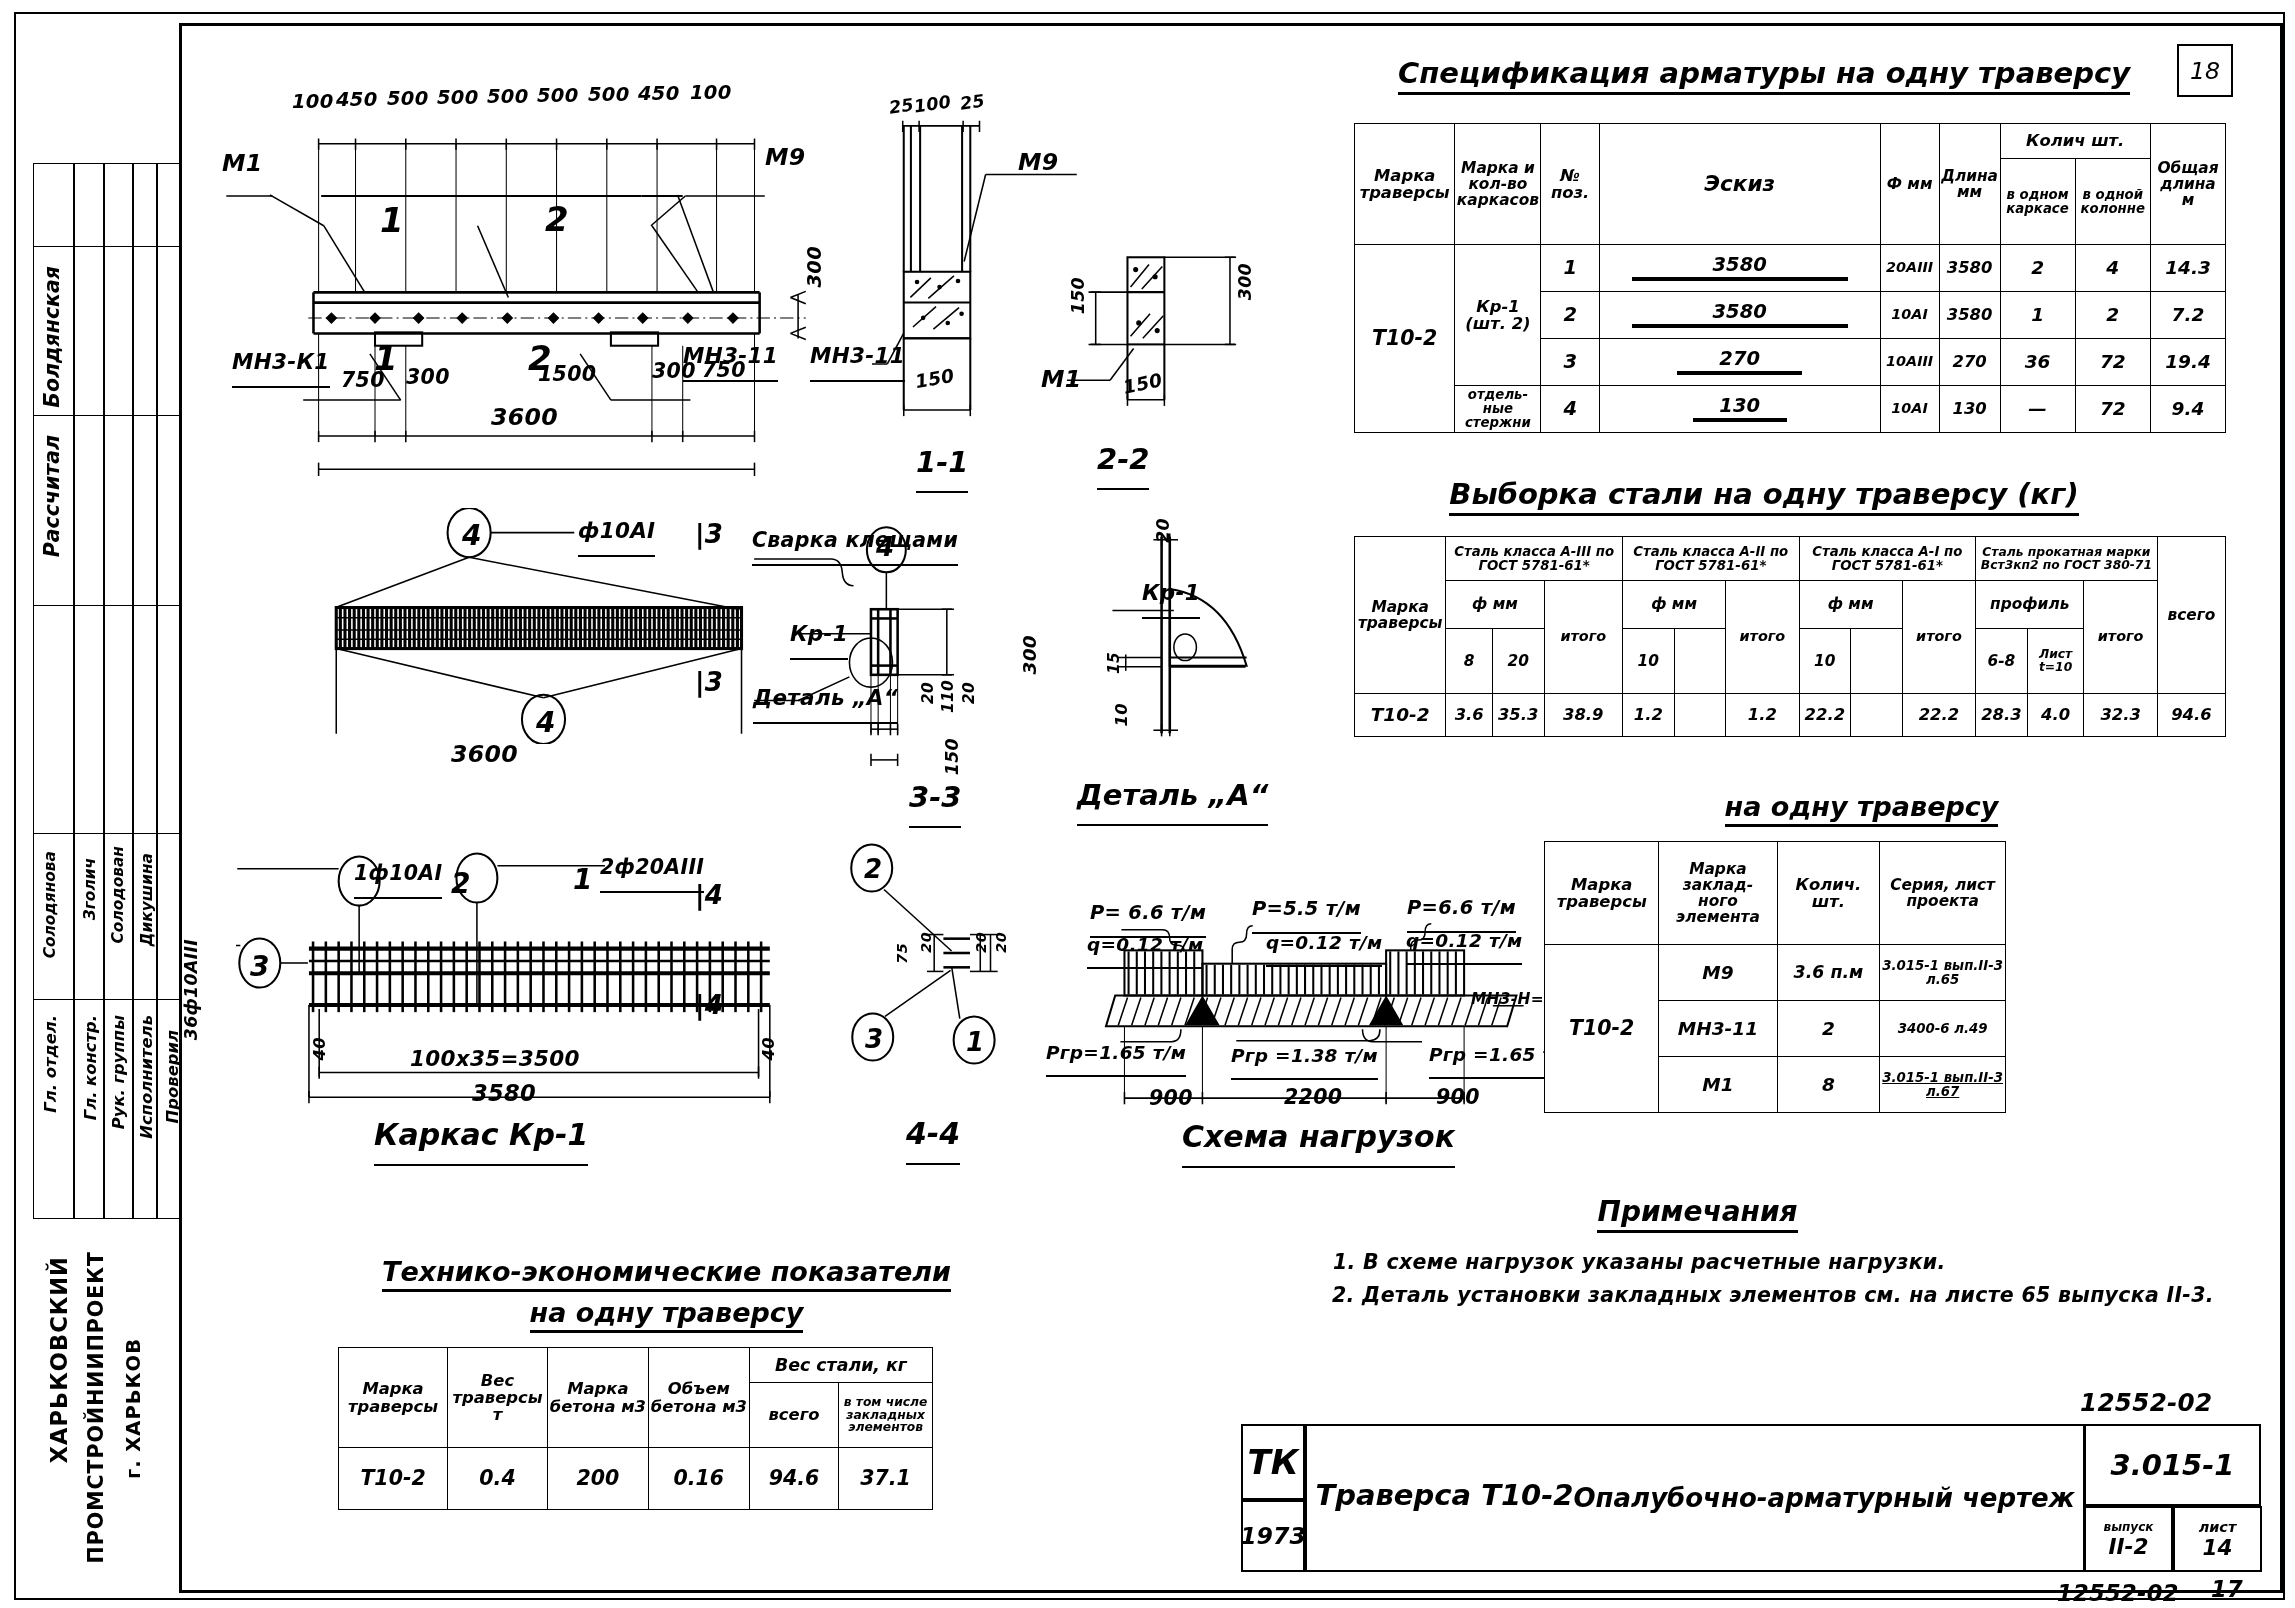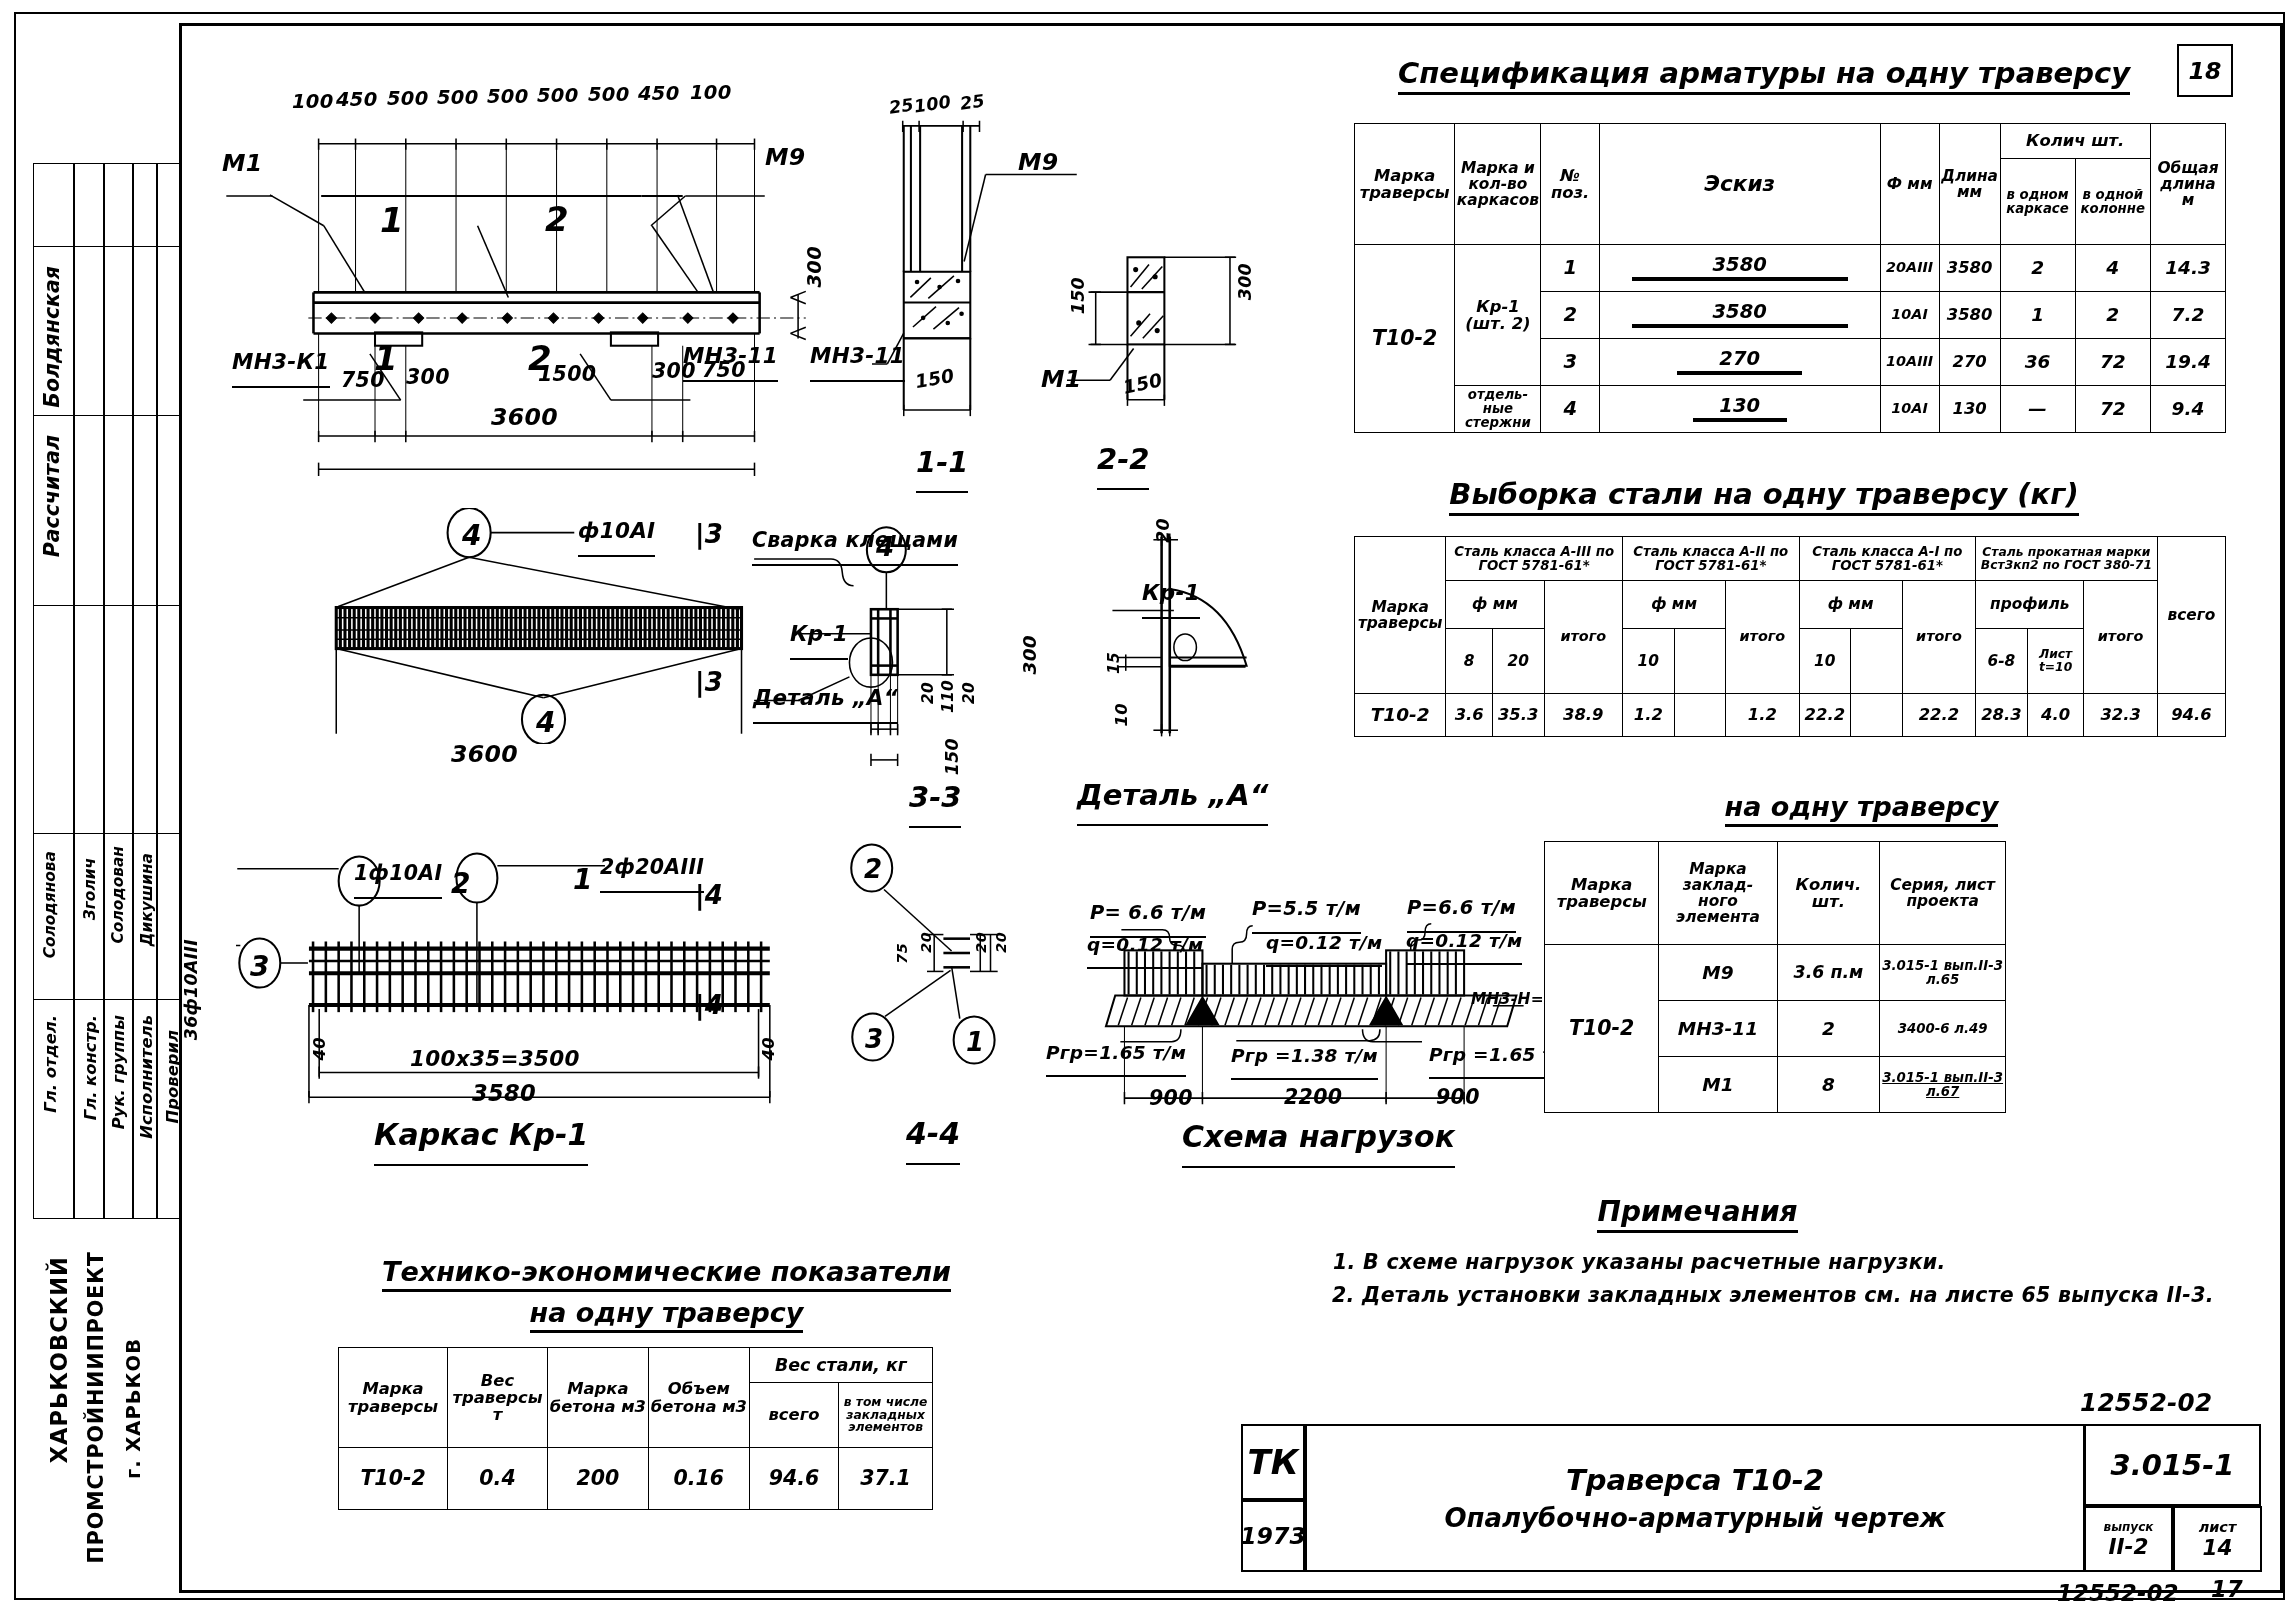--- a/index.html
+++ b/index.html
@@ -66,21 +66,21 @@
   }
   .cap u{text-decoration:none;border-bottom:2.6px solid #000;padding-bottom:12px;}
 
   
   #title-block{position:absolute;}
   #title-block .tbcell{position:absolute;border:2.1px solid #000;box-sizing:border-box;
      display:flex;align-items:center;justify-content:center;text-align:center;
      font-family:"DejaVu Sans",sans-serif;font-style:italic;font-weight:bold;color:#000;}
   .page-num-box{position:absolute;border:2.1px solid #000;box-sizing:border-box;
      display:flex;align-items:center;justify-content:center;
-     font-family:"DejaVu Sans",sans-serif;font-style:italic;font-weight:bold;}
+     font-family:"DejaVu Sans",sans-serif;font-style:italic;font-weight:normal;}
 </style>
 </head>
 <body>
 
 <div id="sheet">
 
   <div id="outer-frame"></div>
   <div id="inner-frame"></div>
 
   <div id="left-col">
@@ -1071,21 +1071,21 @@
     </tbody>
   </table>
 
   <div id="title-block" style="left:1241px;top:1424px;width:1021px;height:149px;">
     <div class="tbcell" style="left:0;top:0;width:64px;height:76px;font-size:34px;">
       <span>ТК</span>
     </div>
     <div class="tbcell" style="left:0;top:76px;width:64px;height:72px;font-size:23.6px;">
       <span>1973</span>
     </div>
-    <div class="tbcell" style="left:64px;top:0;width:780px;height:148px;flex-direction:column;">
+    <div class="tbcell" style="left:64px;top:0;width:780px;height:148px;flex-direction:row;">
       <div style="font-size:29px;margin-bottom:5.1px;">Траверса Т10-2</div>
       <div style="font-size:26px;">Опалубочно-арматурный чертеж</div>
     </div>
     <div class="tbcell" style="left:843px;top:0;width:177px;height:82px;font-size:29px;">
       <span>3.015-1</span>
     </div>
     <div class="tbcell" style="left:843px;top:82px;width:89px;height:66px;flex-direction:column;">
       <div style="font-size:12px;">выпуск</div>
       <div style="font-size:21.5px;">II-2</div>
     </div>

